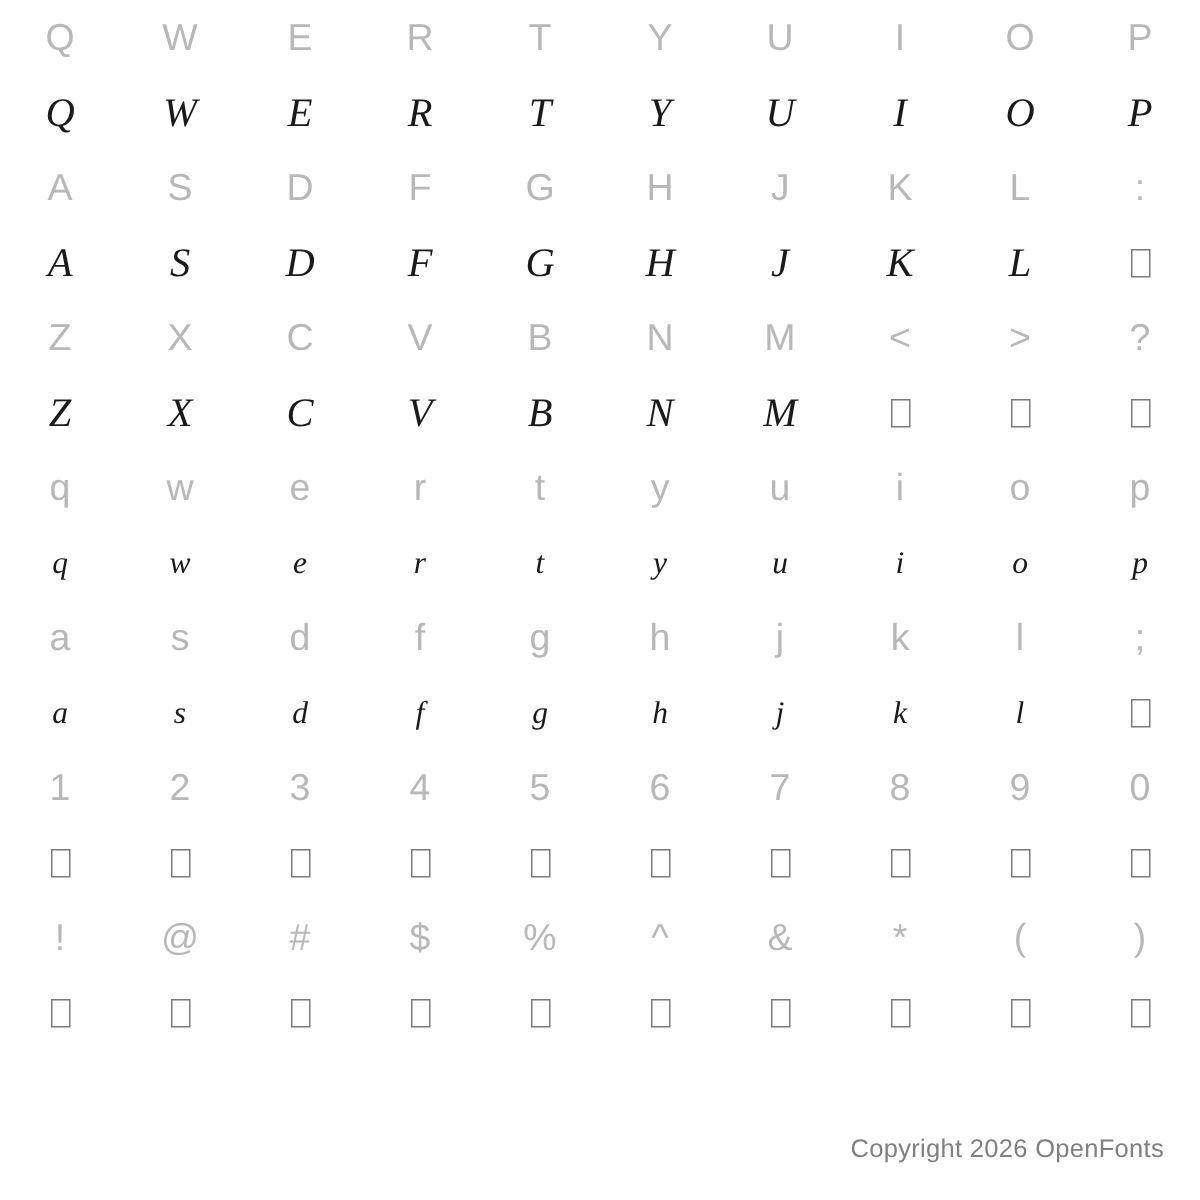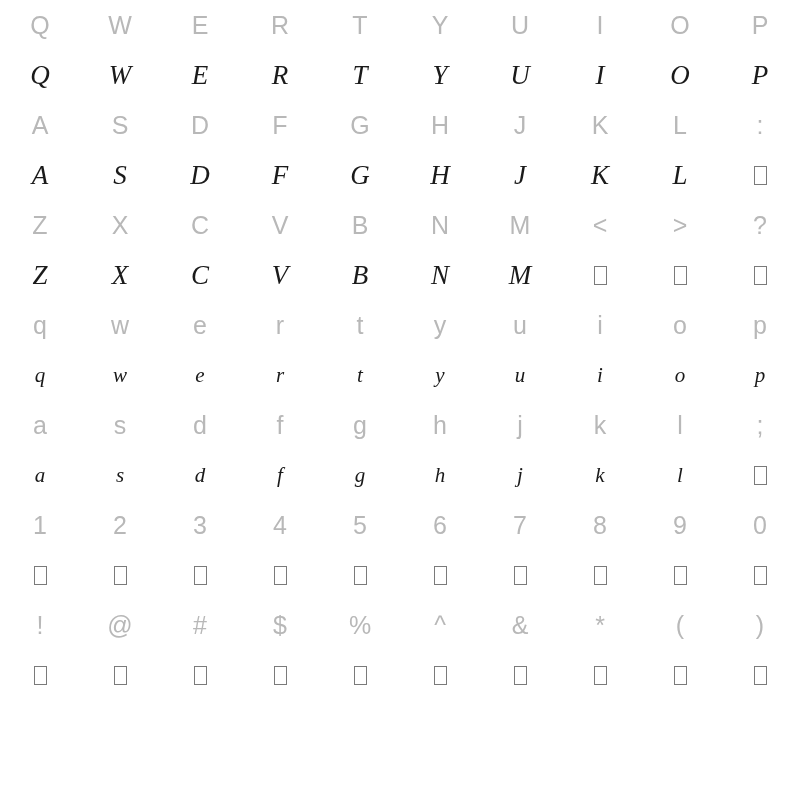--- a/index.html
+++ b/index.html
@@ -252,13 +252,14 @@
       <div class="cell rg" style="color: rgb(26, 26, 26); font-family: &quot;Liberation Serif&quot;, serif; font-style: italic; font-size: 27px;">
         <span class="glyph-missing"></span>
       </div>
       <div class="cell rg" style="color: rgb(26, 26, 26); font-family: &quot;Liberation Serif&quot;, serif; font-style: italic; font-size: 27px;">
         <span class="glyph-missing"></span>
       </div>
       <div class="cell rg" style="color: rgb(26, 26, 26); font-family: &quot;Liberation Serif&quot;, serif; font-style: italic; font-size: 27px;">
         <span class="glyph-missing"></span>
       </div>
     </div>
+  <div class="footer">Copyright 2026 OpenFonts</div>
 </div>
 
 </body></html>

